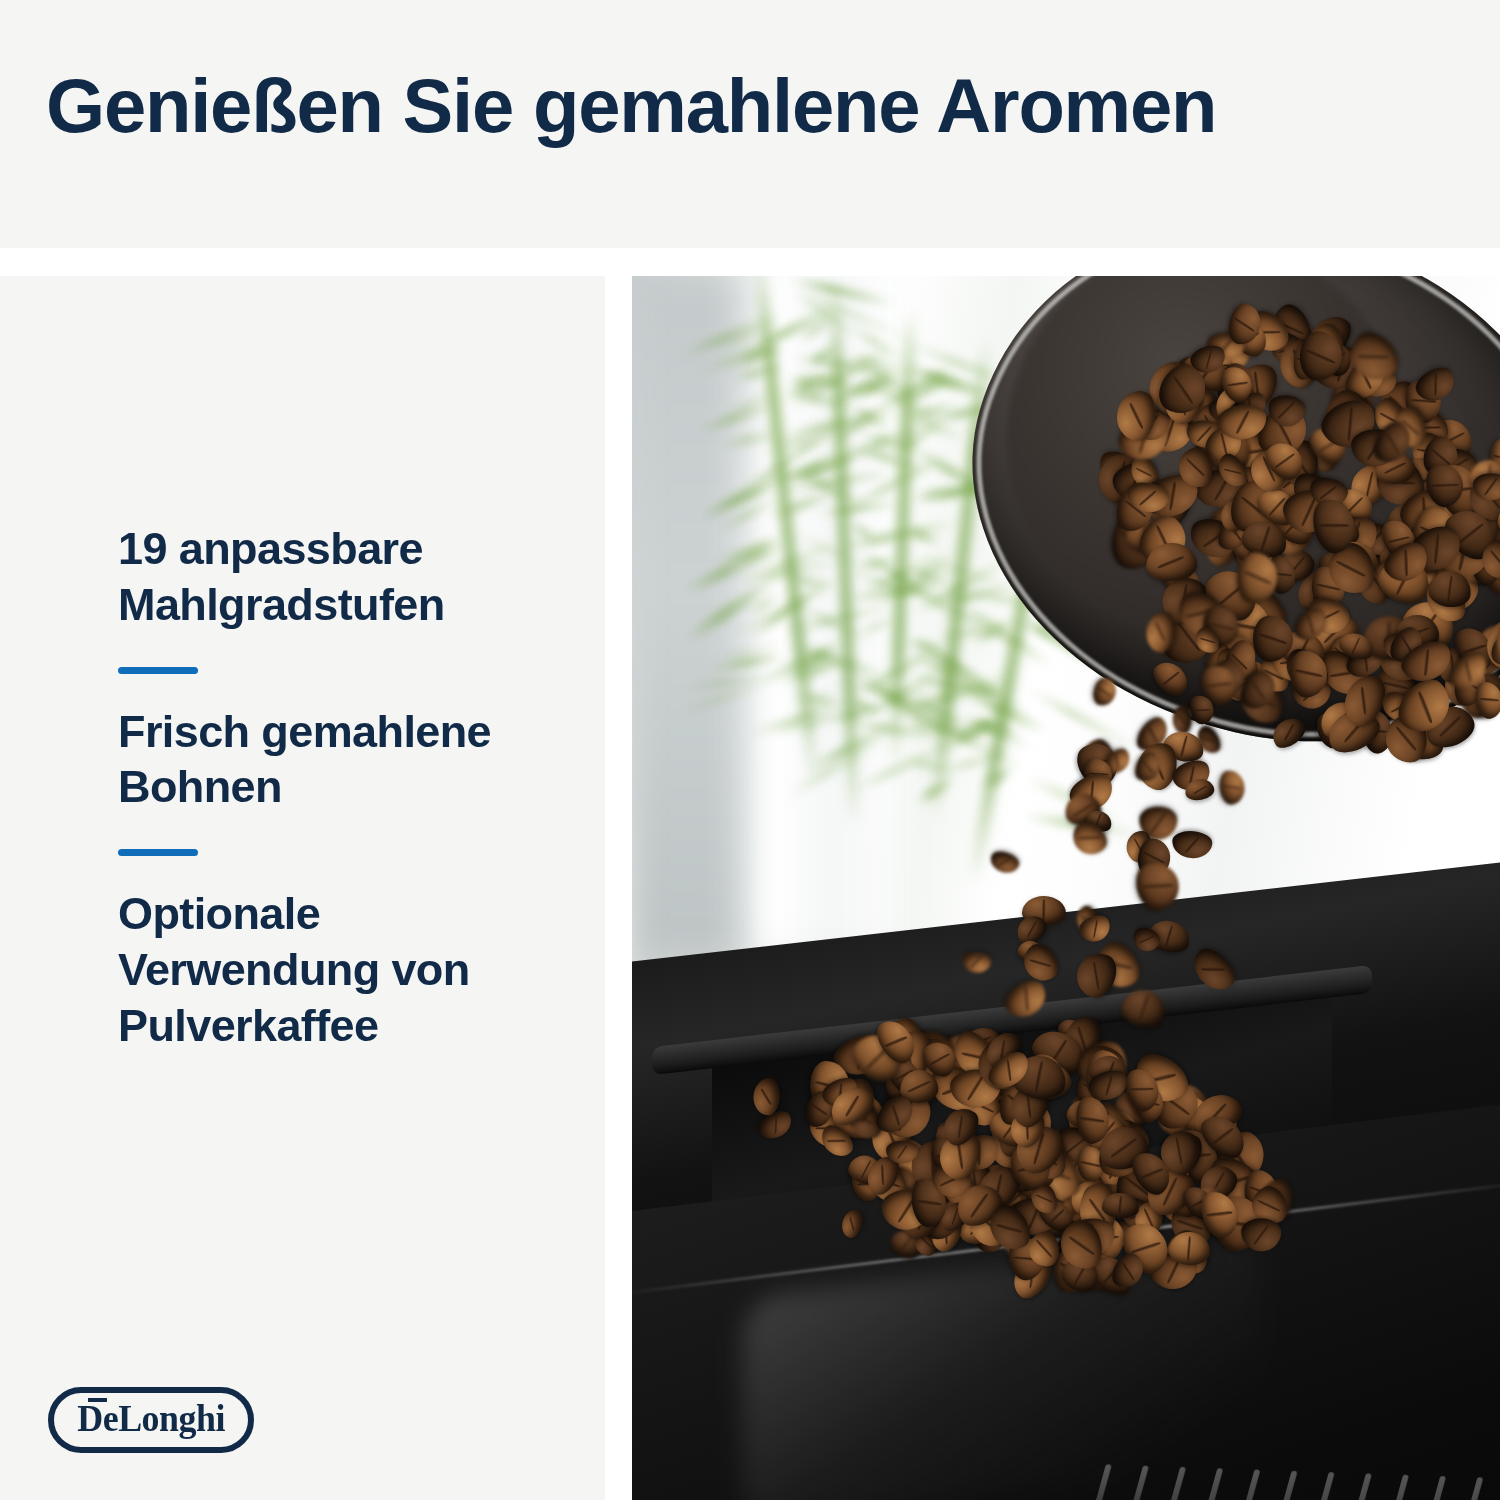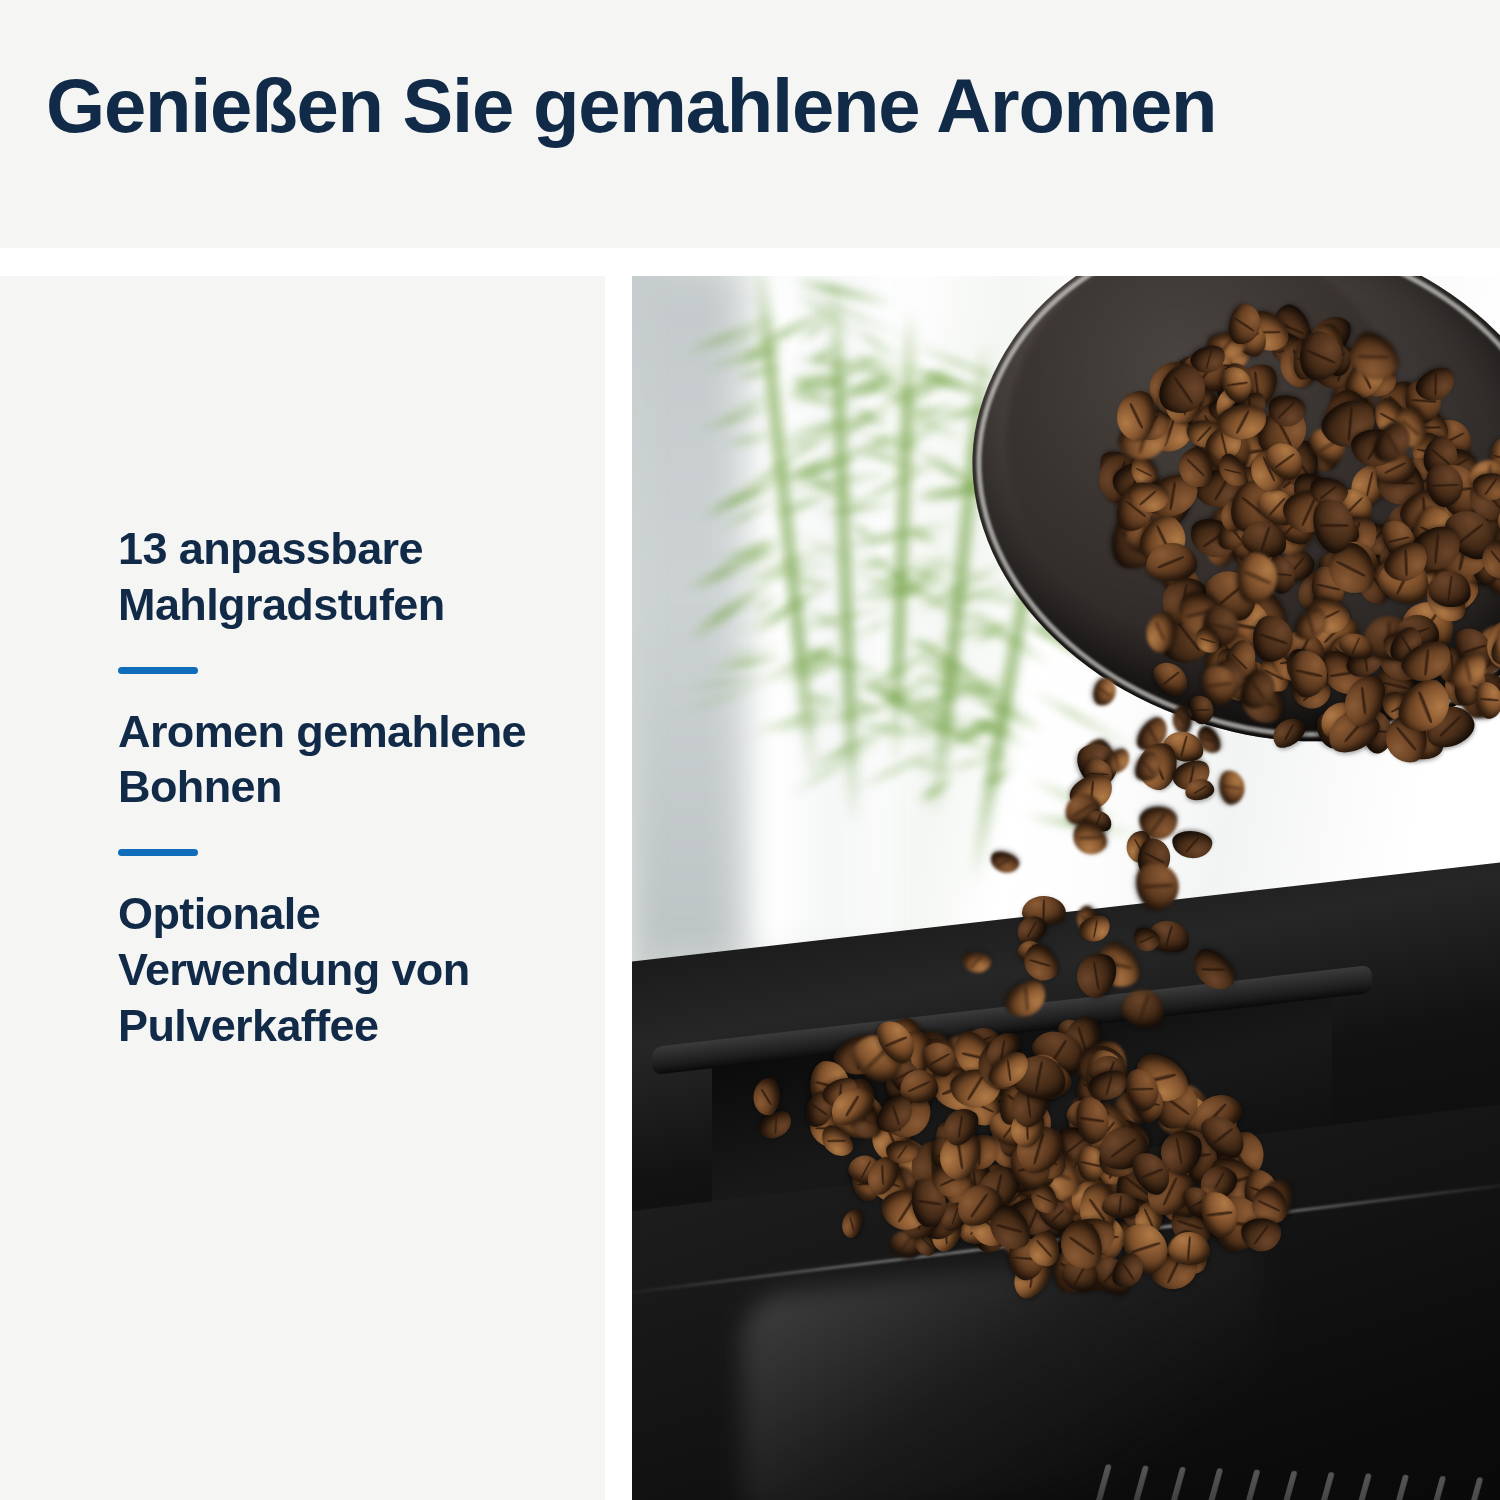--- a/index.html
+++ b/index.html
@@ -355,36 +355,40 @@
 <div id="page">
 
   <div id="header-band">
     <div id="headline">Genießen Sie gemahlene Aromen</div>
   </div>
 
   <div id="left-panel">
     <div id="feature-list">
 
       <div class="feature-item">
-        <div class="feature-label">13 anpassbare Mahlgradstufen</div>
+        <div class="feature-label">19 anpassbare Mahlgradstufen</div>
       </div>
       <div class="feature-divider"></div>
 
       <div class="feature-item">
-        <div class="feature-label">Aromen gemahlene Bohnen</div>
+        <div class="feature-label">Frisch gemahlene Bohnen</div>
       </div>
       <div class="feature-divider"></div>
 
       <div class="feature-item">
         <div class="feature-label">Optionale Verwendung von Pulverkaffee</div>
       </div>
 
     </div>
   </div>
 
+  <div id="logo">
+    <span id="logo-text">DeLonghi</span>
+    <span id="logo-macron"></span>
+  </div>
 
   <div id="photo">
 
     <div class="bg-room"></div>
     <div class="bg-wall-left"></div>
     <div class="bg-window"></div>
     <div class="bg-counter"></div>
     <div class="bg-darkobj"></div>
 
     <div id="fronds">

